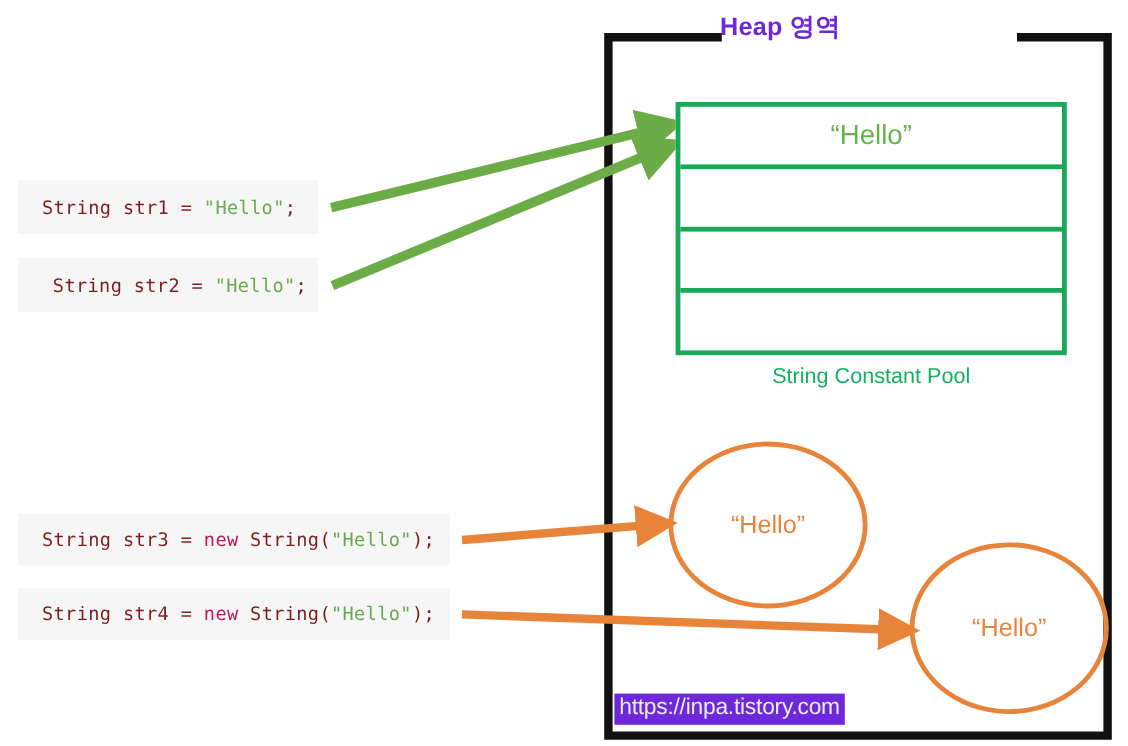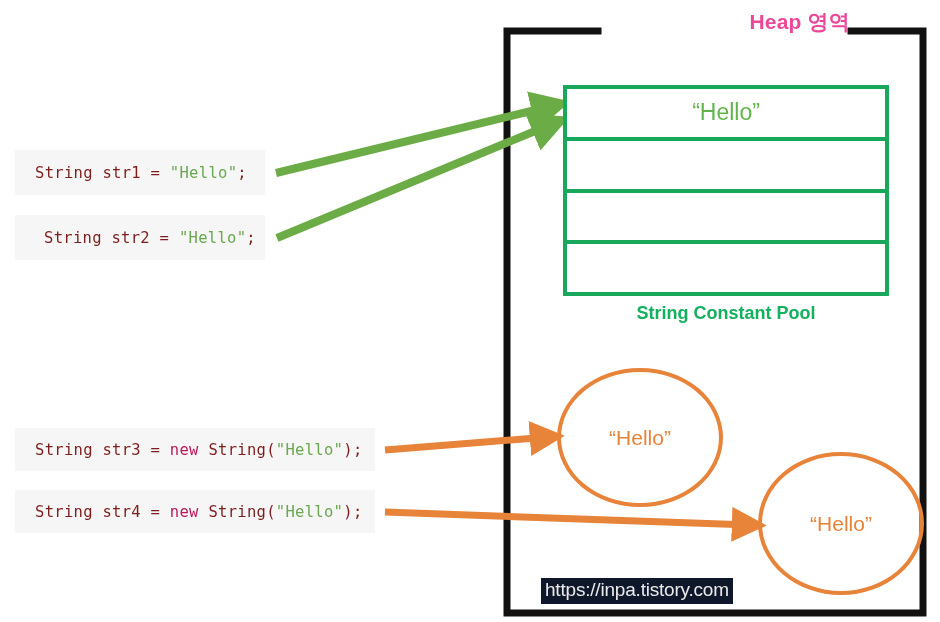--- a/index.html
+++ b/index.html
@@ -17,24 +17,24 @@
     background: #ffffff;
     overflow: hidden;
   }
 
   
   .heap-title {
     position: absolute;
     left: 600px;
     top: 8px;
     width: 250px;
-    text-align: right;
+    text-align: left;
     font-size: 21px;
     font-weight: bold;
-    color: #ec4899;
+    color: #6d28d9;
     letter-spacing: 0.2px;
   }
   .heap-svg {
     position: absolute;
     left: 0;
     top: 0;
     width: 940px;
     height: 622px;
     pointer-events: none;
   }
@@ -68,21 +68,21 @@
     color: #62b54a;
     font-family: "Liberation Sans", sans-serif;
   }
   .pool-label {
     position: absolute;
     left: 563px;
     top: 303px;
     width: 326px;
     text-align: center;
     font-size: 18px;
-    font-weight: bold;
+    font-weight: normal;
     color: #13b05e;
   }
 
   
   .obj-circle {
     position: absolute;
     border: 4px solid #e8833a;
     border-radius: 50%;
     background: transparent;
     box-sizing: border-box;
@@ -128,27 +128,26 @@
 
   .tok-str  { color: #6aa84f; }
   .tok-kw   { color: #be185d; }
   .tok-plain{ color: #7f1d1d; }
 
   
   .watermark {
     position: absolute;
     left: 512px;
     top: 578px;
-    background: #0f172a;
+    background: #6d28d9;
     color: #ebebeb;
     font-size: 19px;
     padding: 1px 4px 3px 4px;
     font-family: "Liberation Sans", sans-serif;
     letter-spacing: -0.2px;
-    margin-left: 29px;
   }
 </style>
 </head>
 <body>
 
 <div id="canvas">
 
   <div class="heap-title">Heap 영역</div>
 
   <svg class="heap-svg" viewBox="0 0 940 622">

